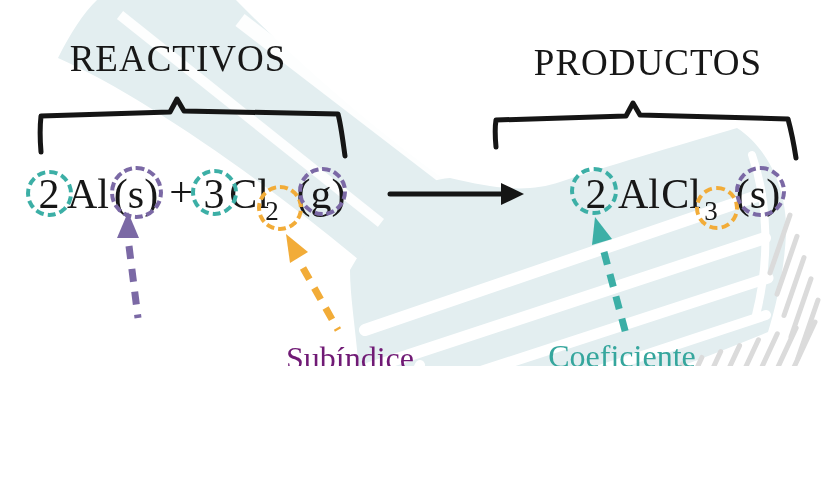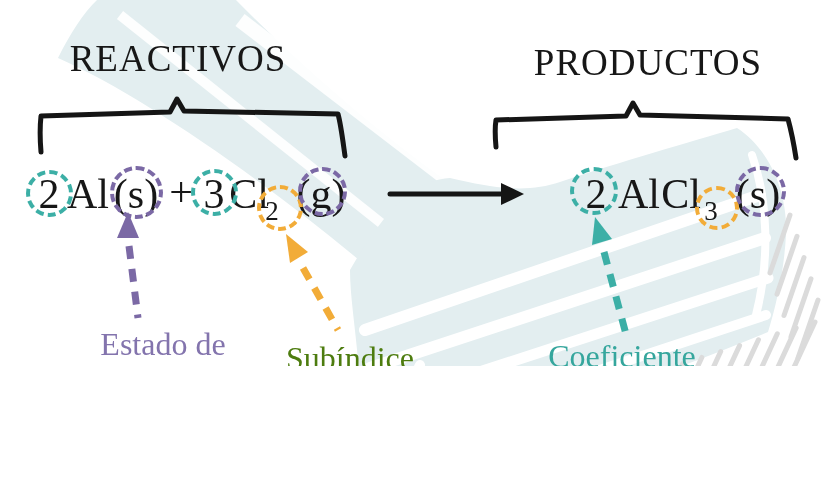--- a/index.html
+++ b/index.html
@@ -16,21 +16,21 @@
   .tok{
     position:absolute;transform:translate(-50%,-50%);
     font-size:42px;color:#171717;white-space:nowrap;line-height:1;
   }
   .tok.sub{font-size:27px;}
   .lbl{
     position:absolute;transform:translate(-50%,-50%);
     font-size:32px;white-space:nowrap;line-height:1.05;
   }
   .lbl.purple{color:#8374ad;}
-  .lbl.yellow{color:#4d7c0f;}
+  .lbl.yellow{color:#701a75;}
   .lbl.teal{color:#35a69d;}
   
   .circ{
     position:absolute;border-radius:50%;box-sizing:border-box;
     border:4.5px dashed transparent;background:transparent;
   }
   .circ.teal{border-color:#3cafa6;}
   .circ.purple{border-color:#7b69a5;}
   .circ.yellow{border-color:#f2ac38;}
 </style>
@@ -132,17 +132,16 @@
 
   <div class="circ teal" style="left:26px;top:170px;width:47px;height:47px"></div>
   <div class="circ purple" style="left:110px;top:166px;width:53px;height:53px"></div>
   <div class="circ teal" style="left:191px;top:169px;width:47px;height:47px"></div>
   <div class="circ yellow" style="left:257px;top:185px;width:46px;height:46px"></div>
   <div class="circ purple" style="left:298px;top:167px;width:49px;height:49px"></div>
   <div class="circ teal" style="left:570px;top:167px;width:48px;height:48px"></div>
   <div class="circ yellow" style="left:695px;top:186px;width:44px;height:44px"></div>
   <div class="circ purple" style="left:735px;top:166px;width:51px;height:51px"></div>
 
-  <div class="lbl purple" style="left:163px;top:345px">Estado de</div>
   <div class="lbl yellow" style="left:350px;top:359px">Subíndice</div>
   <div class="lbl teal" style="left:622px;top:357px">Coeficiente</div>
 
 </div>
 
 </body></html>

